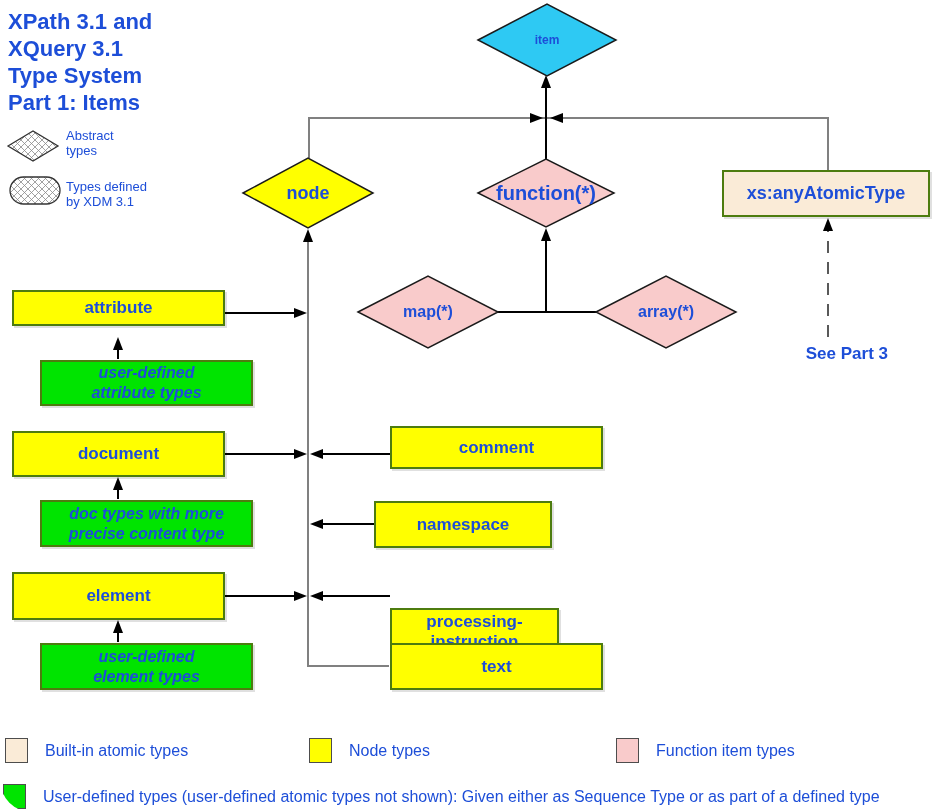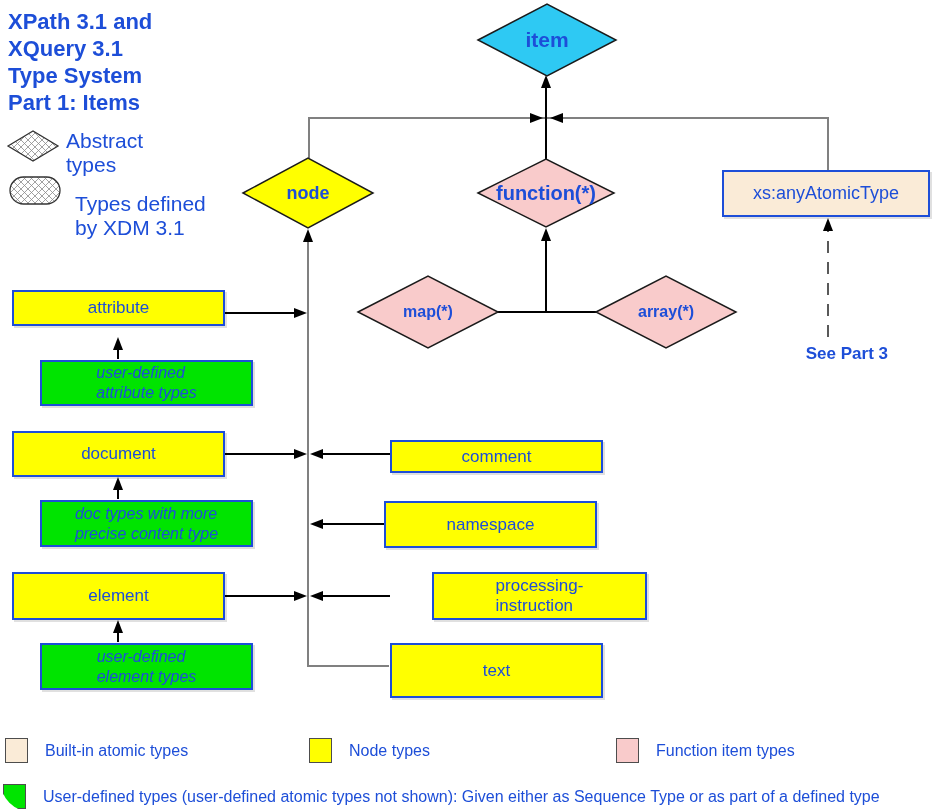--- a/index.html
+++ b/index.html
@@ -6,28 +6,28 @@
   .canvas{
     position:relative;width:935px;height:812px;background:#ffffff;
     font-family:"Liberation Sans",sans-serif;color:#1d4ed8;overflow:hidden;border-radius:32px;
   }
   svg.underlay{position:absolute;left:0;top:0;width:935px;height:812px;}
   .abs{position:absolute;}
   .pre{white-space:pre-line;}
   .title{
     left:8px;top:8px;font-size:22px;font-weight:bold;line-height:1.23;
   }
-  .lg-top-text{font-size:21px;line-height:1.12;}
+  .lg-top-text{font-size:13px;line-height:1.12;}
   .lbl{
     display:flex;align-items:center;justify-content:center;text-align:center;
     font-weight:bold;
   }
   .box{
-    display:flex;align-items:center;justify-content:center;text-align:left;
-    font-weight:normal;border:2px solid #1d4ed8;box-sizing:border-box;
+    display:flex;align-items:center;justify-content:center;text-align:center;
+    font-weight:bold;border:2px solid #4d7c0f;box-sizing:border-box;
     box-shadow:2px 2px 0 rgba(0,0,0,0.12);
   }
   .ybox{background:#ffff00;font-size:17px;}
   .gbox{background:#00e400;font-size:16px;font-style:italic;line-height:1.25;margin-left:28px;}
   .bbox{background:#faebd7;font-size:18px;}
   .dlabel{font-weight:bold;}
   .seepart{font-weight:bold;font-size:17px;text-align:right;}
   .legend-item{display:flex;align-items:center;gap:17px;font-size:16px;}
   .swatch{width:23px;height:25px;border:1.5px solid #4d4d4d;box-sizing:border-box;flex:0 0 auto;}
   .sw-beige{background:#faebd7;}
@@ -98,48 +98,48 @@
     <rect x="10" y="177" width="50" height="27" rx="13.5" fill="url(#hatch)" stroke="#333333" stroke-width="1.3"></rect>
   </svg>
 
   <div class="abs title pre">XPath 3.1 and
 XQuery 3.1
 Type System
 Part 1: Items</div>
 
   <div class="abs lg-top-text pre" style="left:66px;top:129px;">Abstract
 types</div>
-  <div class="abs lg-top-text pre" style="left:66px;top:192px;margin-left:9px;">Types defined
+  <div class="abs lg-top-text pre" style="left:66px;top:180px;">Types defined
 by XDM 3.1</div>
 
-  <div class="abs lbl dlabel" style="left:478px;top:8px;width:138px;height:64px;font-size:21px;">item</div>
+  <div class="abs lbl dlabel" style="left:478px;top:8px;width:138px;height:64px;font-size:12px;">item</div>
   <div class="abs lbl dlabel" style="left:243px;top:160px;width:130px;height:66px;font-size:18px;">node</div>
   <div class="abs lbl dlabel" style="left:478px;top:161px;width:136px;height:64px;font-size:20px;">function(*)</div>
   <div class="abs lbl dlabel" style="left:358px;top:278px;width:140px;height:68px;font-size:16px;">map(*)</div>
   <div class="abs lbl dlabel" style="left:596px;top:278px;width:140px;height:68px;font-size:16px;">array(*)</div>
 
   <div class="abs box bbox" style="left:722px;top:170px;width:208px;height:47px;">xs:anyAtomicType</div>
 
   <div class="abs seepart" style="left:768px;top:344px;width:120px;">See Part 3</div>
 
   <div class="abs box ybox" style="left:12px;top:290px;width:213px;height:36px;">attribute</div>
   <div class="abs box gbox pre" style="left:12px;top:360px;width:213px;height:46px;">user-defined
 attribute types</div>
   <div class="abs box ybox" style="left:12px;top:431px;width:213px;height:46px;">document</div>
   <div class="abs box gbox pre" style="left:12px;top:500px;width:213px;height:47px;">doc types with more
 precise content type</div>
   <div class="abs box ybox" style="left:12px;top:572px;width:213px;height:48px;">element</div>
   <div class="abs box gbox pre" style="left:12px;top:643px;width:213px;height:47px;">user-defined
 element types</div>
 
-  <div class="abs box ybox" style="left:390px;top:440px;width:213px;height:33px;">comment</div>
-  <div class="abs box ybox" style="left:384px;top:501px;width:213px;height:47px;">namespace</div>
-  <div class="abs box ybox pre" style="left:390px;top:572px;width:215px;height:48px;line-height:1.2;margin-left:42px;">processing-
+  <div class="abs box ybox" style="left:390px;top:426px;width:213px;height:43px;">comment</div>
+  <div class="abs box ybox" style="left:374px;top:501px;width:178px;height:47px;">namespace</div>
+  <div class="abs box ybox pre" style="left:390px;top:608px;width:169px;height:48px;line-height:1.2;">processing-
 instruction</div>
-  <div class="abs box ybox" style="left:390px;top:643px;width:213px;height:55px;">text</div>
+  <div class="abs box ybox" style="left:390px;top:643px;width:213px;height:47px;">text</div>
 
   <div class="abs legend-item" style="left:5px;top:738px;">
     <span class="swatch sw-beige"></span>
     <span>Built-in atomic types</span>
   </div>
   <div class="abs legend-item" style="left:309px;top:738px;">
     <span class="swatch sw-yellow"></span>
     <span>Node types</span>
   </div>
   <div class="abs legend-item" style="left:616px;top:738px;">

